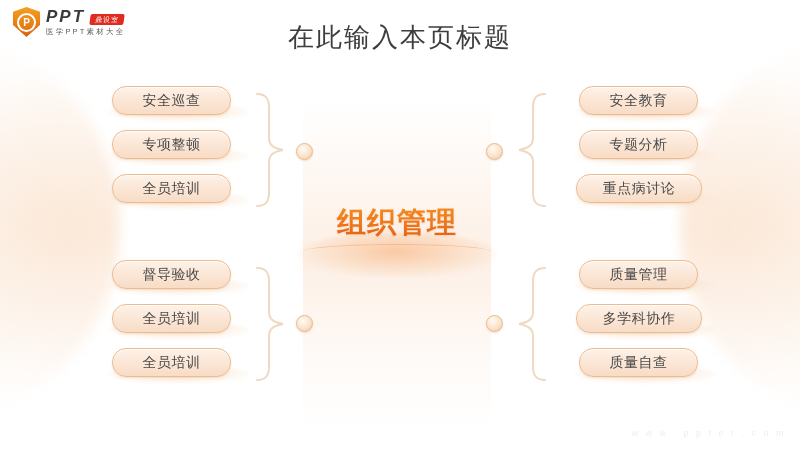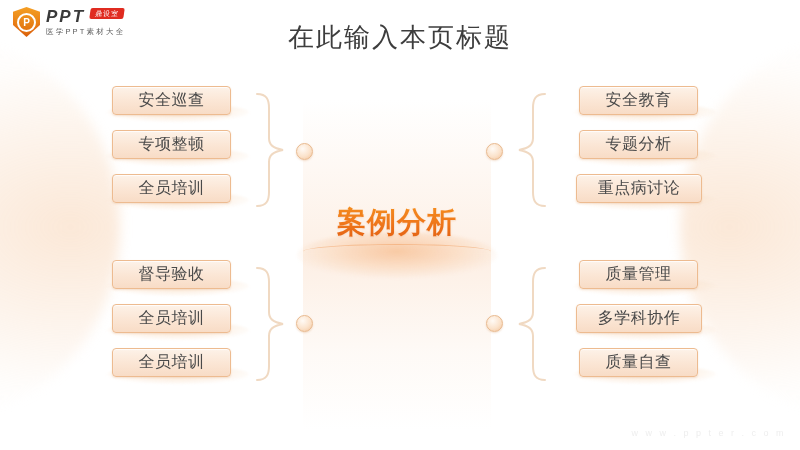--- a/index.html
+++ b/index.html
@@ -45,21 +45,21 @@
     content:"";position:absolute;left:2px;top:2px;right:2px;bottom:3px;
     clip-path:polygon(50% 0%,100% 16%,100% 60%,50% 100%,0% 60%,0% 16%);
     background:linear-gradient(180deg,#f29b22 0%,#e06f0d 100%);
   }
   .logo-p{
     position:relative;z-index:2;width:15px;height:15px;border-radius:50%;
     border:2px solid #fff;color:#fff;font-size:10px;font-weight:bold;
     line-height:15px;text-align:center;
   }
   .logo-text{margin-left:6px;display:flex;flex-direction:column;justify-content:center;}
-  .logo-row1{display:flex;align-items:flex-start;}
+  .logo-row1{display:flex;align-items:flex-end;}
   .logo-ppt{
     font-size:17px;font-weight:bold;color:#3a3a3a;letter-spacing:2px;
     font-style:italic;line-height:1;
   }
   .logo-badge{
     margin-left:5px;background:#e02b20;color:#fff;font-size:7px;
     padding:2px 5px;border-radius:2px;letter-spacing:1px;
     transform:skewX(-8deg);line-height:1;
   }
   .logo-sub{
@@ -136,25 +136,25 @@
     border-radius:50%;
     background:radial-gradient(ellipse at 50% 40%,
         rgba(245,198,156,0.52) 0%,
         rgba(249,220,193,0.34) 48%,
         rgba(253,240,228,0.12) 75%,
         rgba(255,255,255,0) 100%);
     filter:blur(1px);
   }
   .pill{
     position:absolute;left:9px;top:0;width:117px;height:27px;
-    border-radius:4px;
+    border-radius:14px;
     border:1px solid #edbb90;
     background:linear-gradient(180deg,#fdf2e8 0%,#fbe6d5 52%,#f8dcc6 100%);
     display:flex;align-items:center;justify-content:center;
-    font-size:16px;color:#4a4a4a;letter-spacing:0.5px;
+    font-size:14px;color:#4a4a4a;letter-spacing:0.5px;
     box-shadow:inset 0 1px 1px rgba(255,255,255,0.85),
                0 1px 2px rgba(222,166,120,0.28);
   }
   .pill.wide{width:124px;left:6px;}
 
   
   .watermark{
     position:absolute;right:14px;bottom:12px;
     font-size:9px;color:#eeeeee;letter-spacing:2.5px;
   }
@@ -176,21 +176,21 @@
     </div>
     <div class="logo-sub">医学PPT素材大全</div>
   </div>
 </div>
 
 <div class="page-title">在此输入本页标题</div>
 
 <div class="center-panel"></div>
 <div class="center-stage"></div>
 <div class="center-stage-line"></div>
-<div class="center-title">案例分析</div>
+<div class="center-title">组织管理</div>
 
 <div class="dot dot-tl"></div>
 <div class="dot dot-tr"></div>
 <div class="dot dot-bl"></div>
 <div class="dot dot-br"></div>
 
 <div class="brace" style="left:253px;top:92px;">
   <svg width="42" height="116" viewBox="0 0 42 116" fill="none">
     <path d="M4 2 C14 2 16 8 16 16 L16 46 C16 53 20 56 30 58 C20 60 16 63 16 70 L16 100 C16 108 14 114 4 114" stroke="#f0d9c2" stroke-width="2" fill="none" stroke-linecap="round"></path>
   </svg>

